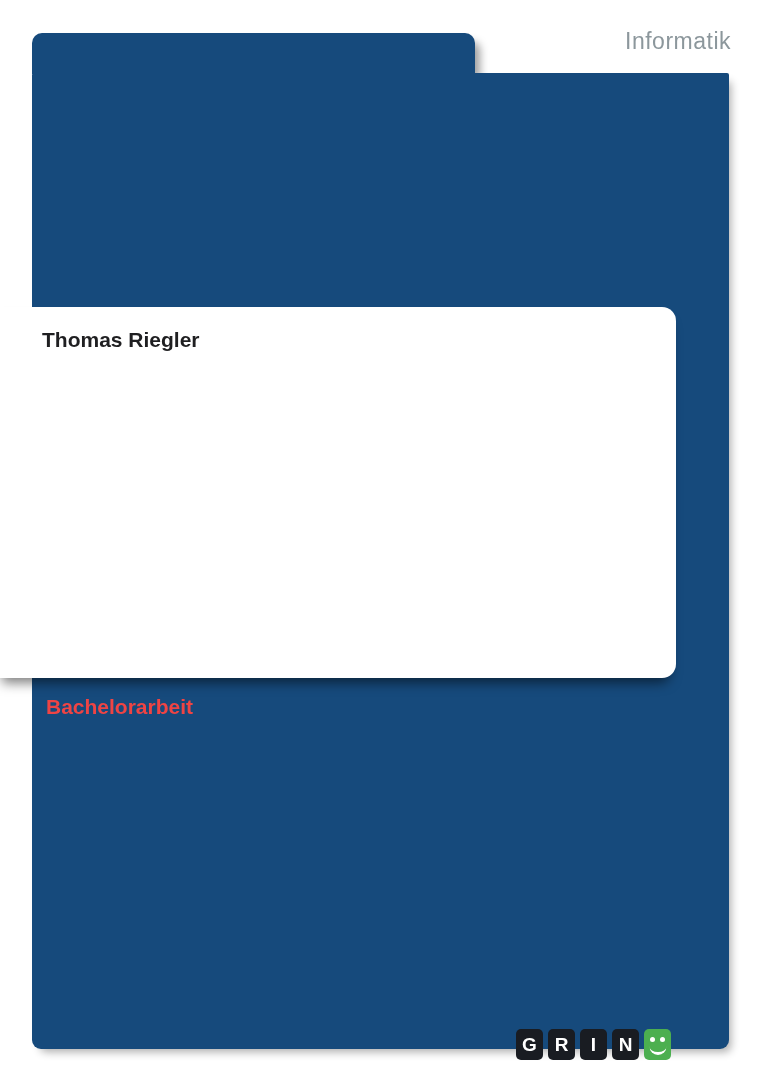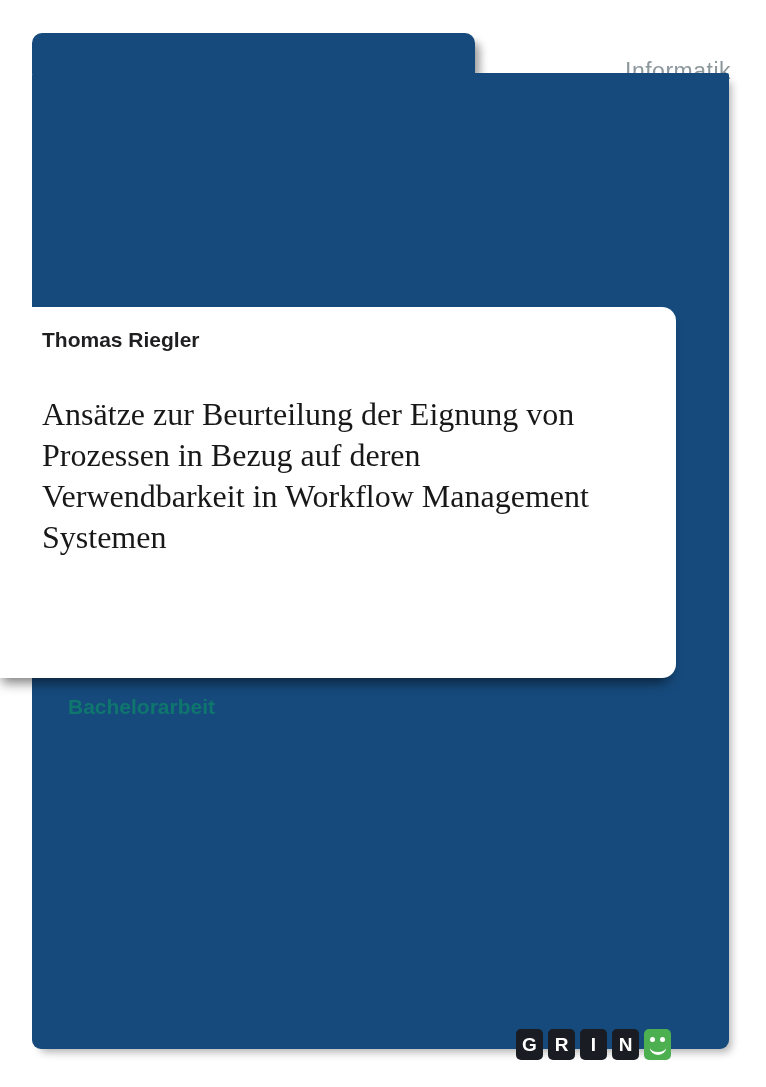--- a/index.html
+++ b/index.html
@@ -1,21 +1,21 @@
 <!DOCTYPE html>
 <html style="--page-bg: #ffffff; --panel-blue: #164a7c; --category-gray: #8c979c; --tile-dark: #191c22; --smiley-green: #4caf50;"><head>
 <meta charset="utf-8">
 <style>
   html,body{margin:0;padding:0;background:#fff;}
   .page{position:relative;width:766px;height:1087px;background:var(--page-bg);overflow:hidden;
         font-family:"Liberation Sans",sans-serif;}
 
   
   .category{position:absolute;top:28px;right:35px;font-size:23px;letter-spacing:.5px;
-            color:var(--category-gray);margin-top:30px;}
+            color:var(--category-gray);}
 
   
   .tab{position:absolute;left:32px;top:33px;width:443px;height:41px;
        background:var(--panel-blue);border-radius:10px 10px 0 0;
        box-shadow:7px 7px 9px -2px rgba(0,0,0,.38);z-index:1;}
   .panel-main{position:absolute;left:32px;top:73px;width:697px;height:976px;
        background:var(--panel-blue);border-radius:2px 2px 9px 9px;
        box-shadow:5px 6px 9px -3px rgba(0,0,0,.32);z-index:2;}
 
   
@@ -23,21 +23,21 @@
        background:#fff;border-radius:0 14px 14px 0;
        box-shadow:-2px 9px 12px -4px rgba(0,0,0,.5);z-index:3;
        box-sizing:border-box;padding:21px 30px 0 42px;}
   .author{font-size:21px;font-weight:bold;color:#1f1f21;}
   .book-title{margin-top:42px;font-family:"Liberation Serif",serif;font-size:32px;
        line-height:41px;color:#181818;}
   .title-line{display:block;}
 
   
   .doc-type{position:absolute;left:46px;top:695px;z-index:3;
-       font-size:21px;font-weight:bold;color:#0f766e;margin-left:22px;}
+       font-size:21px;font-weight:bold;color:#ef4444;}
 
   
   .logo{position:absolute;left:516px;top:1029px;z-index:4;display:flex;gap:5px;}
   .tile{width:27px;height:31px;border-radius:5px;background:var(--tile-dark);
         color:#fff;font-weight:bold;font-size:19px;line-height:31px;text-align:center;}
   .tile.smiley{background:var(--smiley-green);position:relative;}
   .eye{position:absolute;top:8px;width:5px;height:5px;border-radius:50%;background:#fff;}
   .eye.left{left:6px}.eye.right{right:6px}
   .mouth{position:absolute;left:50%;transform:translateX(-50%);bottom:5px;width:17px;height:9px;
          border-bottom:3.5px solid #fff;border-radius:0 0 9px 9px;box-sizing:border-box;}
@@ -48,26 +48,20 @@
 <div class="page">
 
   <div class="category">Informatik</div>
 
   <div class="tab"></div>
 
   <div class="panel-main"></div>
 
   <div class="title-panel">
     <div class="author">Thomas Riegler</div>
-    <div class="book-title">
-      <span class="title-line">Ansätze zur Beurteilung der Eignung von</span>
-      <span class="title-line">Prozessen in Bezug auf deren</span>
-      <span class="title-line">Verwendbarkeit in Workflow Management</span>
-      <span class="title-line">Systemen</span>
-    </div>
   </div>
 
   <div class="doc-type">Bachelorarbeit</div>
 
   <div class="logo">
     <div class="tile">G</div>
     <div class="tile">R</div>
     <div class="tile">I</div>
     <div class="tile">N</div>
     <div class="tile smiley">

